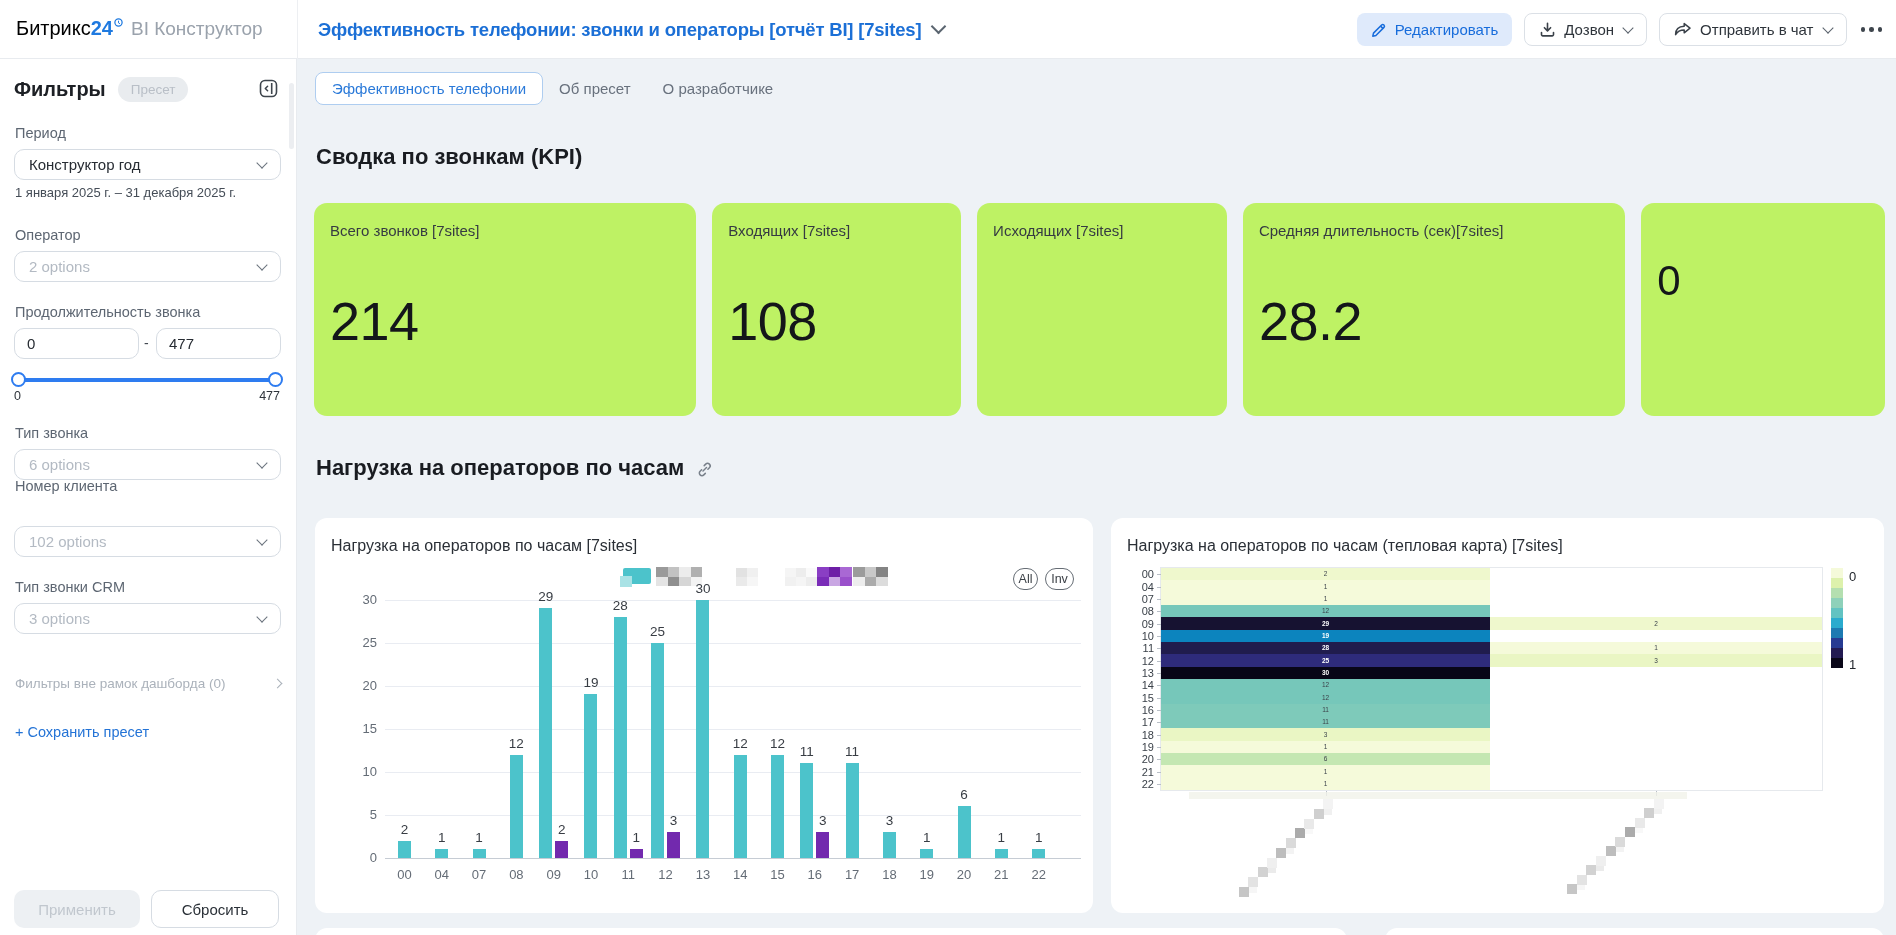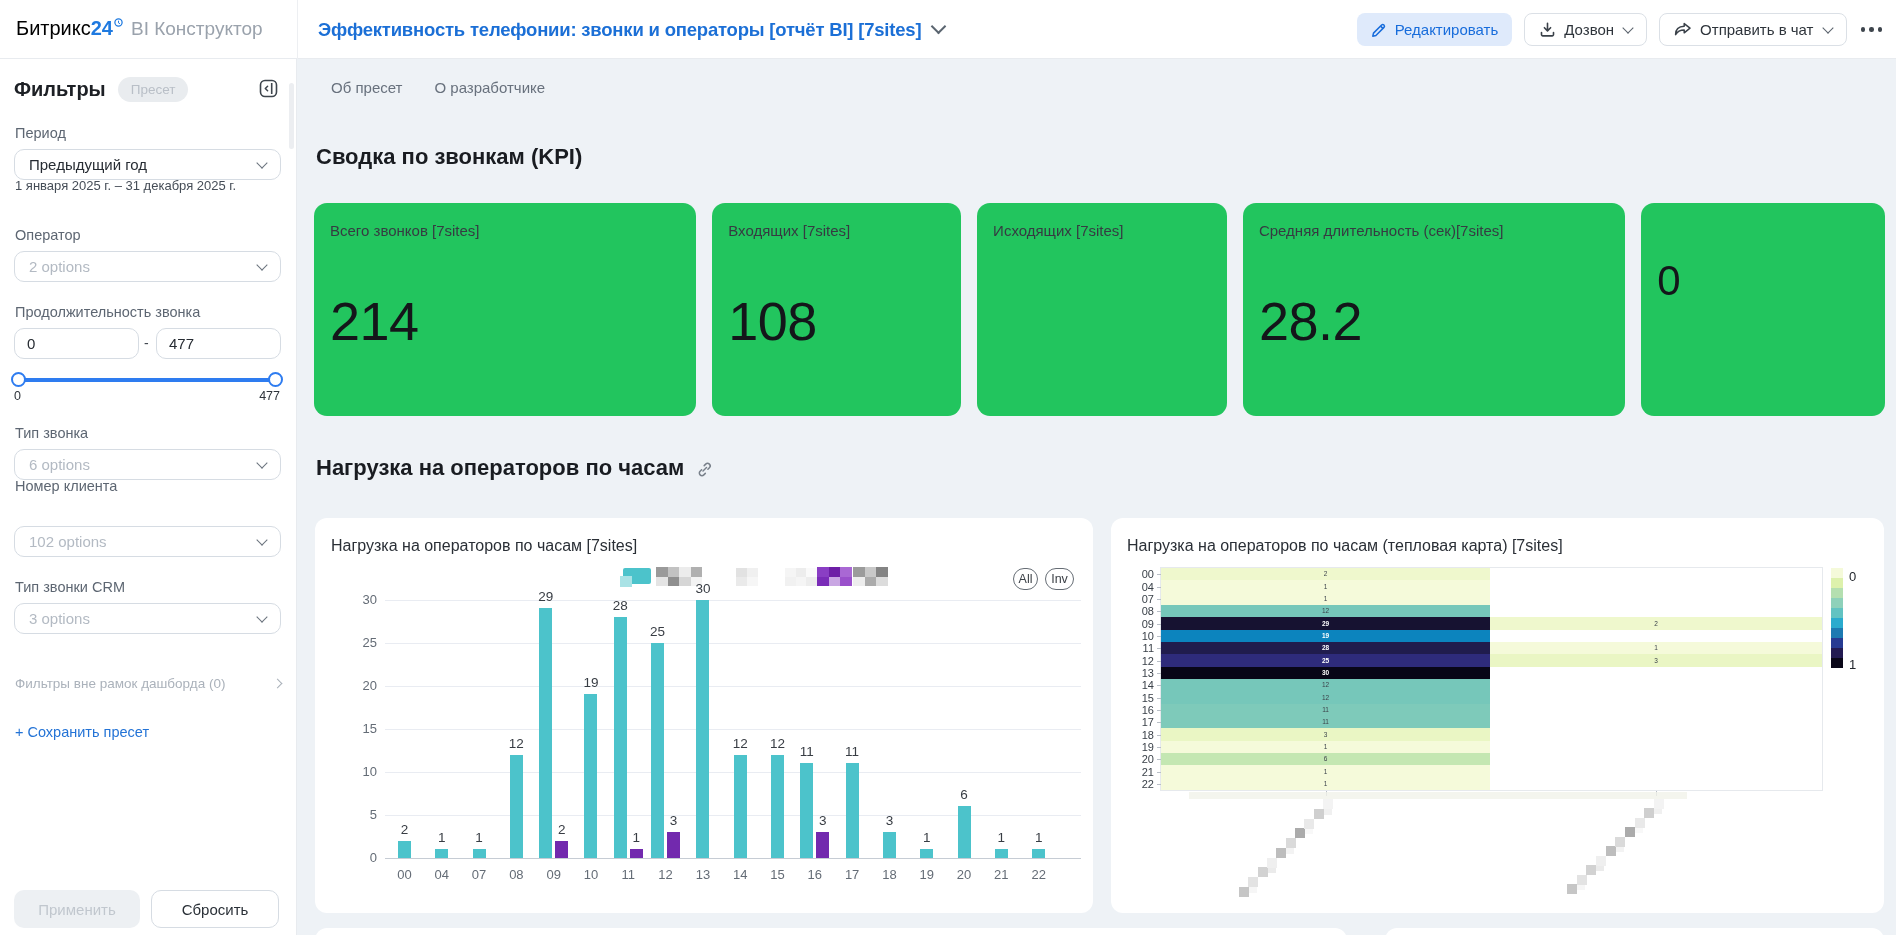--- a/index.html
+++ b/index.html
@@ -47,21 +47,21 @@
   .btn-apply { width:126px; height:38px; border-radius:10px; background:#edf0f3; color:#c1c7ce; font-size:15px; border:none; font-family:"Liberation Sans",sans-serif; }
   .btn-reset { width:128px; height:38px; border-radius:10px; background:#fff; color:#2a3037; font-size:15px; border:1px solid #d6dce3; font-family:"Liberation Sans",sans-serif; cursor:pointer; }
 
   
   .main { position:absolute; left:298px; top:59px; width:1598px; height:876px; background:#eef2f6; overflow:hidden; }
   .tabs { position:absolute; left:17px; top:13px; display:flex; align-items:center; }
   .tab { font-size:15px; color:#68717d; padding:7px 16px; cursor:pointer; }
   .tab.active { color:#2b7ad9; background:#fff; border:1px solid #aecdf0; border-radius:8px; }
   .section-title { position:absolute; font-size:22px; font-weight:700; color:#191c21; display:flex; align-items:center; gap:12px; }
   .kpi-row { position:absolute; left:16px; top:144px; width:1571px; display:grid; grid-template-columns:381fr 248fr 249fr 381fr 243fr; gap:16px; }
-  .kpi-card { background:#22c55e; border-radius:13px; height:213px; padding:17px 16px; }
+  .kpi-card { background:#bef264; border-radius:13px; height:213px; padding:17px 16px; }
   .kpi-label { font-size:15px; color:#363b42; line-height:21px; }
   .kpi-value { font-size:54px; color:#14161a; margin-top:49px; letter-spacing:-0.5px; }
   .kpi-card.small .kpi-value { font-size:42px; margin-top:37px; }
 
   .chart-card { position:absolute; top:459px; height:395px; background:#fff; border-radius:12px; }
   .card-title { position:absolute; left:16px; top:19px; font-size:16px; color:#2a2f36; }
   .pill-btn { position:absolute; border:1.5px solid #666d75; border-radius:11px; color:#3c4147; font-size:12.5px; display:flex; align-items:center; justify-content:center; height:22px; cursor:pointer; background:#fff; }
 
   .bottom-card { position:absolute; top:869px; height:60px; background:#fff; border-radius:12px; }
 
@@ -144,24 +144,24 @@
   <span class="collapse-ic">
     <svg width="19" height="19" viewBox="0 0 19 19">
         <rect x="1.5" y="1.5" width="16" height="16" rx="4.5" fill="none" stroke="#3e454d" stroke-width="1.6"></rect>
         <path d="M12.7 4v11" stroke="#3e454d" stroke-width="1.6"></path>
         <path d="M8.6 7.2 6.3 9.5l2.3 2.3" fill="none" stroke="#3e454d" stroke-width="1.5" stroke-linecap="round" stroke-linejoin="round"></path>
       </svg>
   </span>
 
   <div class="sb-field-label" style="top:66px;">Период</div>
   <div class="sb-select" style="top:90px;">
-    <span>Предыдущий год</span>
+    <span>Конструктор год</span>
     <span class="chev-s"></span>
   </div>
-  <div class="sb-help" style="top:119px;">1 января 2025 г. – 31 декабря 2025 г.</div>
+  <div class="sb-help" style="top:126px;">1 января 2025 г. – 31 декабря 2025 г.</div>
 
   <div class="sb-field-label" style="top:168px;">Оператор</div>
   <div class="sb-select" style="top:192px;">
     <span class="ph">2 options</span>
     <span class="chev-s"></span>
   </div>
 
   <div class="sb-field-label" style="top:245px;">Продолжительность звонка</div>
   <input class="dur-input" style="left: 14px; top: 269px;" value="0">
   <span class="dur-dash" style="left:144px; top:276px;">-</span>
@@ -198,20 +198,21 @@
   <div class="save-preset" style="top:665px;">+ Сохранить пресет</div>
 
   <div class="sb-actions">
     <button class="btn-apply">Применить</button>
     <button class="btn-reset">Сбросить</button>
   </div>
 </div>
 
 <div class="main">
   <div class="tabs">
+      <div class="tab active">Эффективность телефонии</div>
       <div class="tab">Об пресет</div>
       <div class="tab">О разработчике</div>
     </div>
 
   <div class="section-title" style="left:18px; top:85px;">
     <span>Сводка по звонкам (KPI)</span>
   </div>
 
   <div class="kpi-row">
       <div class="kpi-card">

